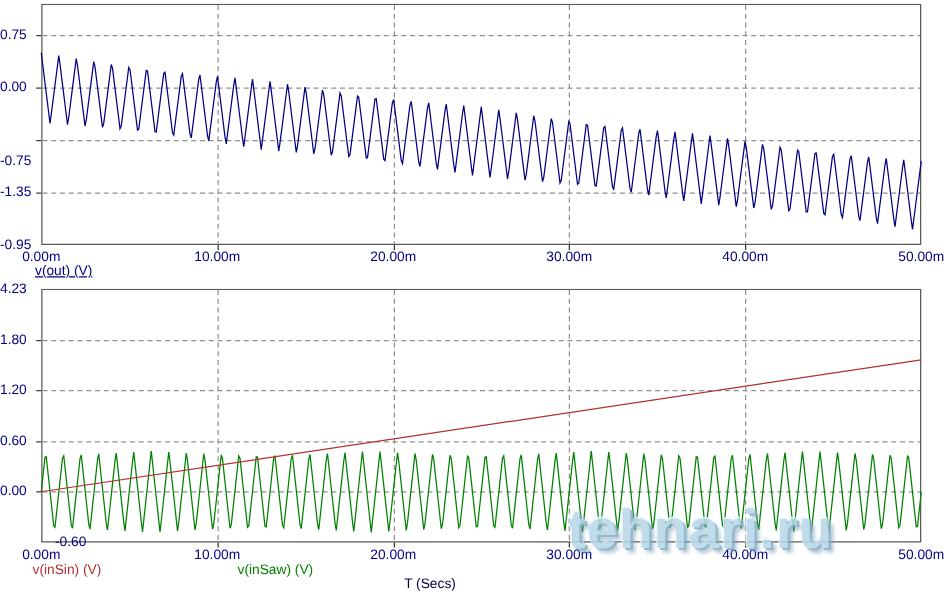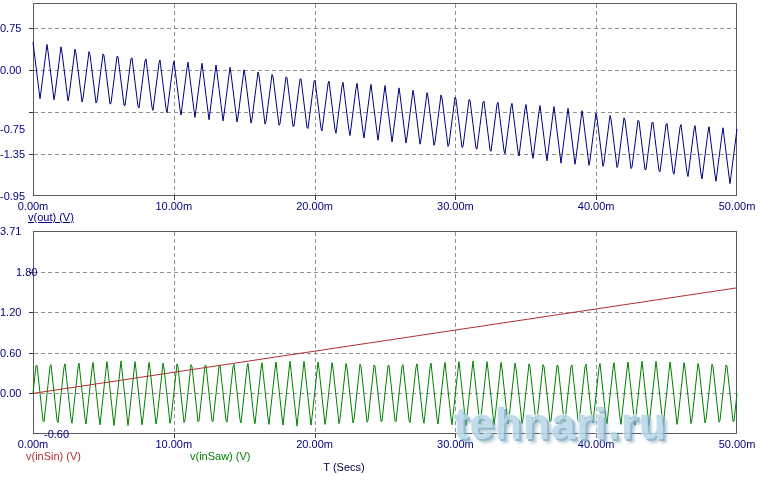--- a/index.html
+++ b/index.html
@@ -82,22 +82,22 @@
     <div class="tick ytick" style="left: 0px; top: 64.1304px;">0.00</div>
     <div class="tick ytick" style="left: 0px; top: 106.087px; margin-top: 17px;">-0.75</div>
     <div class="tick ytick" style="left: 0px; top: 148.043px;">-1.35</div>
     <div class="tick ytick" style="left: 0px; top: 190px;">-0.95</div>
     <div class="tick xtick" style="left: 7px; top: 200px;">0.00m</div>
     <div class="tick xtick" style="left: 147.8px; top: 200px;">10.00m</div>
     <div class="tick xtick" style="left: 288.6px; top: 200px;">20.00m</div>
     <div class="tick xtick" style="left: 429.4px; top: 200px;">30.00m</div>
     <div class="tick xtick" style="left: 570.2px; top: 200px;">40.00m</div>
     <div class="tick xtick" style="left: 711px; top: 200px;">50.00m</div>
-    <div class="tick ytick" style="left: 0px; top: 225px;">3.71</div>
-    <div class="tick ytick" style="left: 16px; top: 265.6px;">1.80</div>
+    <div class="tick ytick" style="left: 0px; top: 225px;">4.23</div>
+    <div class="tick ytick" style="left: 0px; top: 265.6px;">1.80</div>
     <div class="tick ytick" style="left: 0px; top: 306.2px;">1.20</div>
     <div class="tick ytick" style="left: 0px; top: 346.8px;">0.60</div>
     <div class="tick ytick" style="left: 0px; top: 387.4px;">0.00</div>
     <div class="tick ytick" style="left: 0px; top: 428px; padding-left: 44px;">-0.60</div>
     <div class="tick xtick" style="left: 7px; top: 438px;">0.00m</div>
     <div class="tick xtick" style="left: 147.8px; top: 438px;">10.00m</div>
     <div class="tick xtick" style="left: 288.6px; top: 438px;">20.00m</div>
     <div class="tick xtick" style="left: 429.4px; top: 438px;">30.00m</div>
     <div class="tick xtick" style="left: 570.2px; top: 438px;">40.00m</div>
     <div class="tick xtick" style="left: 711px; top: 438px;">50.00m</div>

